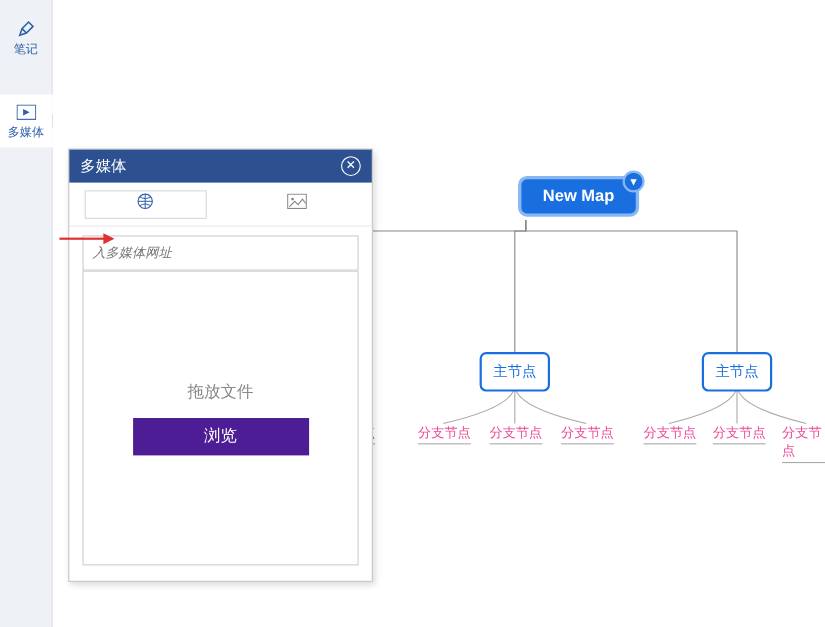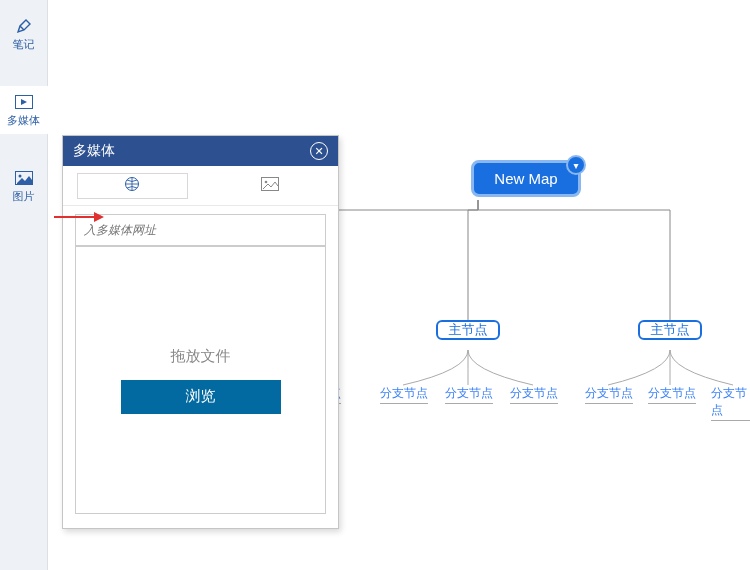--- a/index.html
+++ b/index.html
@@ -19,31 +19,31 @@
   .panel { position: absolute; left: 62px; top: 135px; width: 277px; background: #fff; border: 1px solid #c5c5c5; box-shadow: 2px 3px 6px rgba(0,0,0,0.15); }
   .panel-header { background: #2d5090; color: #fff; height: 30px; display: flex; align-items: center; justify-content: space-between; padding: 0 10px; font-size: 14px; }
   .close-btn { width: 18px; height: 18px; border: 1.5px solid #fff; border-radius: 50%; display: flex; align-items: center; justify-content: center; cursor: pointer; font-size: 11px; line-height: 1; }
   .tabs { height: 40px; display: flex; align-items: center; border-bottom: 1px solid #e9e9e9; }
   .tab { flex: 1; height: 26px; display: flex; align-items: center; justify-content: center; cursor: pointer; color: #888; margin: 0 14px; }
   .tab.active { border: 1px solid #d8d8d8; background: #fff; color: #2d5fa7; }
   .url-row { padding: 8px 12px 0 12px; }
   .url-input { width: 100%; height: 32px; border: 1px solid #ccc; padding: 0 8px; font-size: 12px; font-style: italic; color: #999; outline: none; }
   .drop-area { margin: 0 12px 14px 12px; height: 268px; border: 1px solid #ccc; display: flex; flex-direction: column; align-items: center; justify-content: center; gap: 14px; }
   .drop-text { color: #888; font-size: 15px; }
-  .browse-btn { background: #0369a1; color: #fff; width: 160px; height: 34px; display: flex; align-items: center; justify-content: center; font-size: 15px; cursor: pointer; }
+  .browse-btn { background: #4c1d95; color: #fff; width: 160px; height: 34px; display: flex; align-items: center; justify-content: center; font-size: 15px; cursor: pointer; }
 
   
   .arrow { position: absolute; left: 54px; top: 216px; width: 48px; height: 2px; background: #e03030; }
   .arrow::after { content: ''; position: absolute; right: -2px; top: -4px; border-left: 10px solid #e03030; border-top: 5px solid transparent; border-bottom: 5px solid transparent; }
 
   
-  .root-node { position: absolute; left: 423px; top: 160px; width: 110px; height: 37px; background: #1a6fe0; border: 3px solid #88b7f1; border-radius: 8px; color: #fff; font-weight: normal; font-size: 15px; display: flex; align-items: center; justify-content: center; }
+  .root-node { position: absolute; left: 423px; top: 160px; width: 110px; height: 37px; background: #1a6fe0; border: 3px solid #88b7f1; border-radius: 8px; color: #fff; font-weight: bold; font-size: 15px; display: flex; align-items: center; justify-content: center; }
   .root-node::after { content: '▾'; position: absolute; right: -8px; top: -8px; width: 16px; height: 16px; background: #1a6fe0; border: 2px solid #88b7f1; border-radius: 50%; color: #fff; font-size: 10px; display: flex; align-items: center; justify-content: center; }
-  .main-node { position: absolute; width: 64px; height: 20px; border: 2px solid #1a6fe0; border-radius: 6px; color: #1a6fe0; font-size: 13px; display: flex; align-items: center; justify-content: center; background: #fff; }
-  .sub-node { position: absolute; font-size: 12px; color: #3b82f6; }
+  .main-node { position: absolute; width: 64px; height: 36px; border: 2px solid #1a6fe0; border-radius: 6px; color: #1a6fe0; font-size: 13px; display: flex; align-items: center; justify-content: center; background: #fff; }
+  .sub-node { position: absolute; font-size: 12px; color: #ec4899; }
   .sub-node::after { content: ''; display: block; border-bottom: 1px solid #aaa; margin-top: 1px; }
 
   svg.lines { position: absolute; left: 0; top: 0; pointer-events: none; }
 </style>
 </head>
 <body>
 
 <div class="sidebar">
   <div class="side-item">
     <span class="side-icon">
@@ -54,30 +54,20 @@
     <span>笔记</span>
   </div>
   <div class="side-item active">
     <span class="side-icon">
       <svg width="18" height="14" viewBox="0 0 18 14">
           <rect x="0.5" y="0.5" width="17" height="13" stroke="#2d5fa7" fill="none"></rect>
           <path d="M6 4 L12 7 L6 10 Z" fill="#2d5fa7"></path>
         </svg>
     </span>
     <span>多媒体</span>
-  </div>
-  <div class="side-item">
-    <span class="side-icon">
-      <svg width="18" height="14" viewBox="0 0 18 14">
-          <rect x="0.5" y="0.5" width="17" height="13" stroke="#2d5fa7" fill="none"></rect>
-          <circle cx="5" cy="5" r="1.5" fill="#2d5fa7"></circle>
-          <path d="M2 12 L7 7 L10 10 L14 5 L17 9 L17 13 L2 13 Z" fill="#2d5fa7"></path>
-        </svg>
-    </span>
-    <span>图片</span>
   </div>
 </div>
 
 <div class="canvas">
 
   <svg class="lines" width="702" height="570">
 
     <path d="M430 200 L430 210 L100 210 L100 320" stroke="#888" fill="none" stroke-width="1"></path>
     <path d="M430 200 L430 210 L420 210 L420 320" stroke="#888" fill="none" stroke-width="1"></path>
     <path d="M430 200 L430 210 L622 210 L622 320" stroke="#888" fill="none" stroke-width="1"></path>

